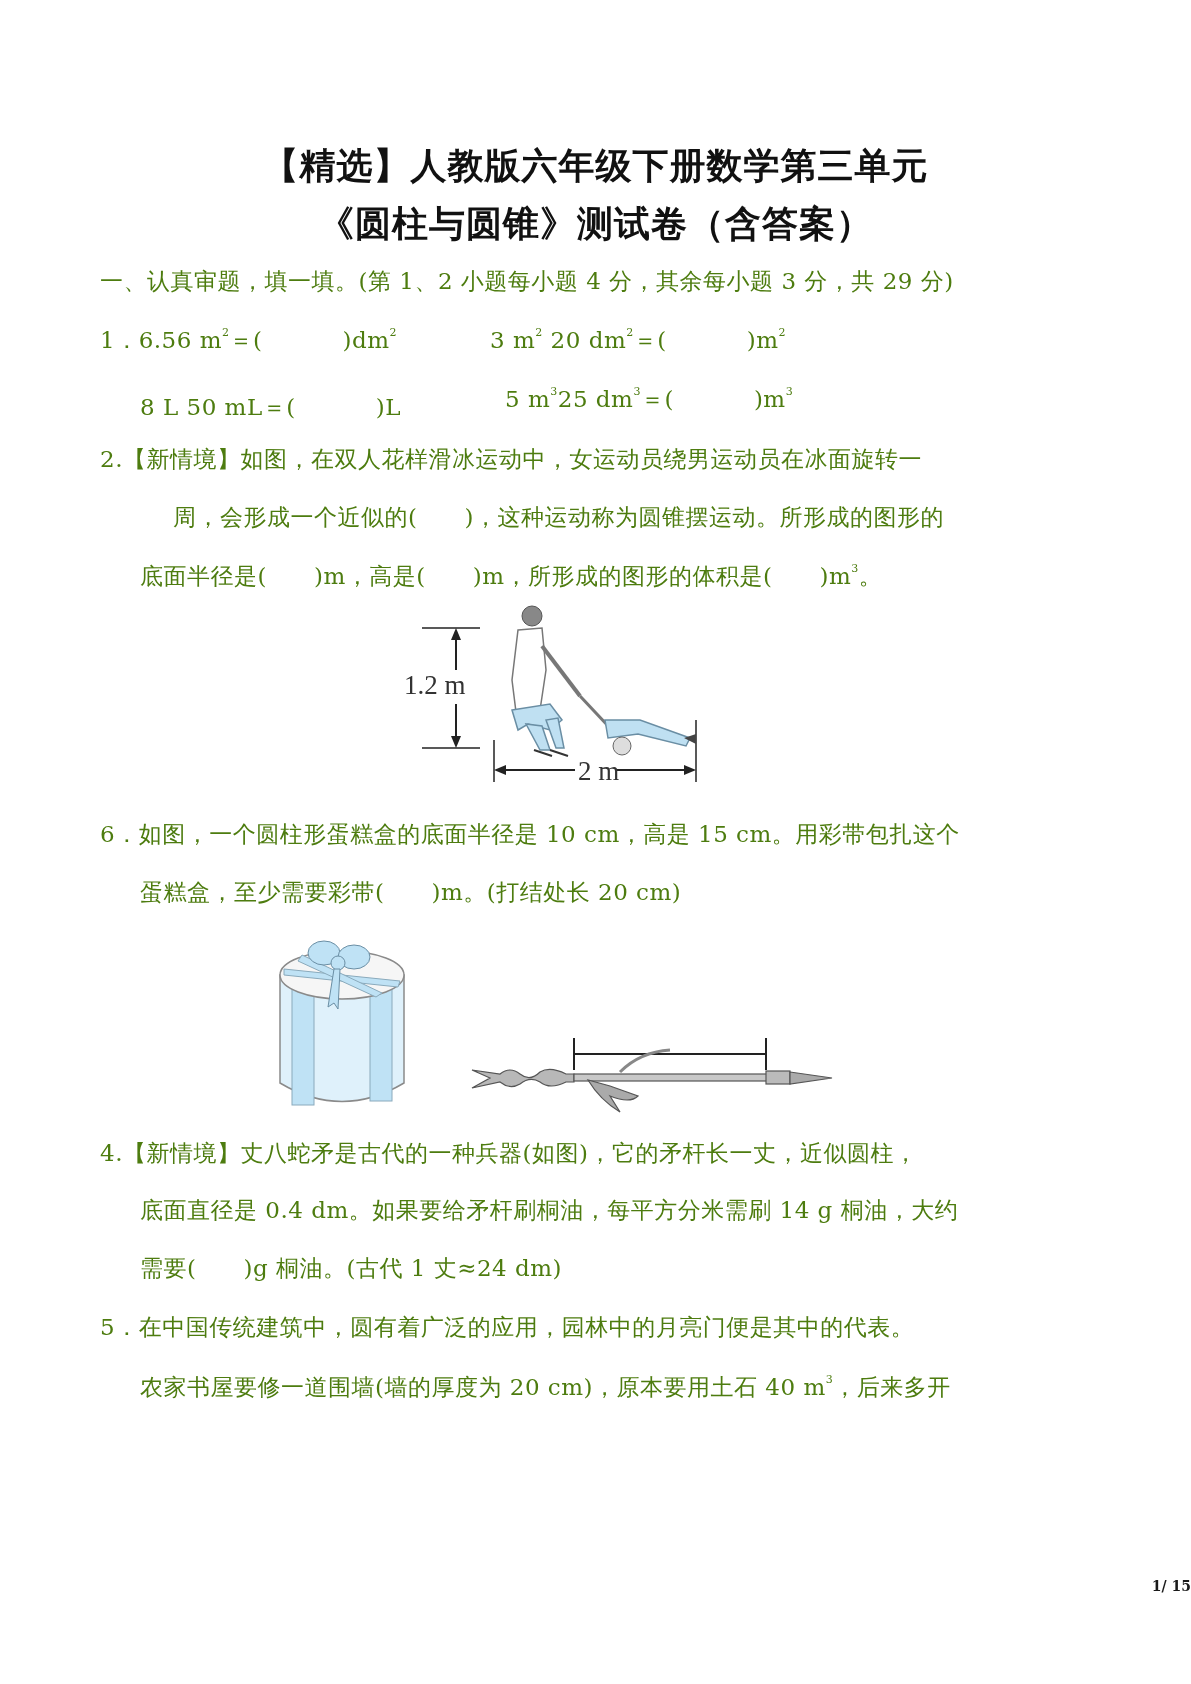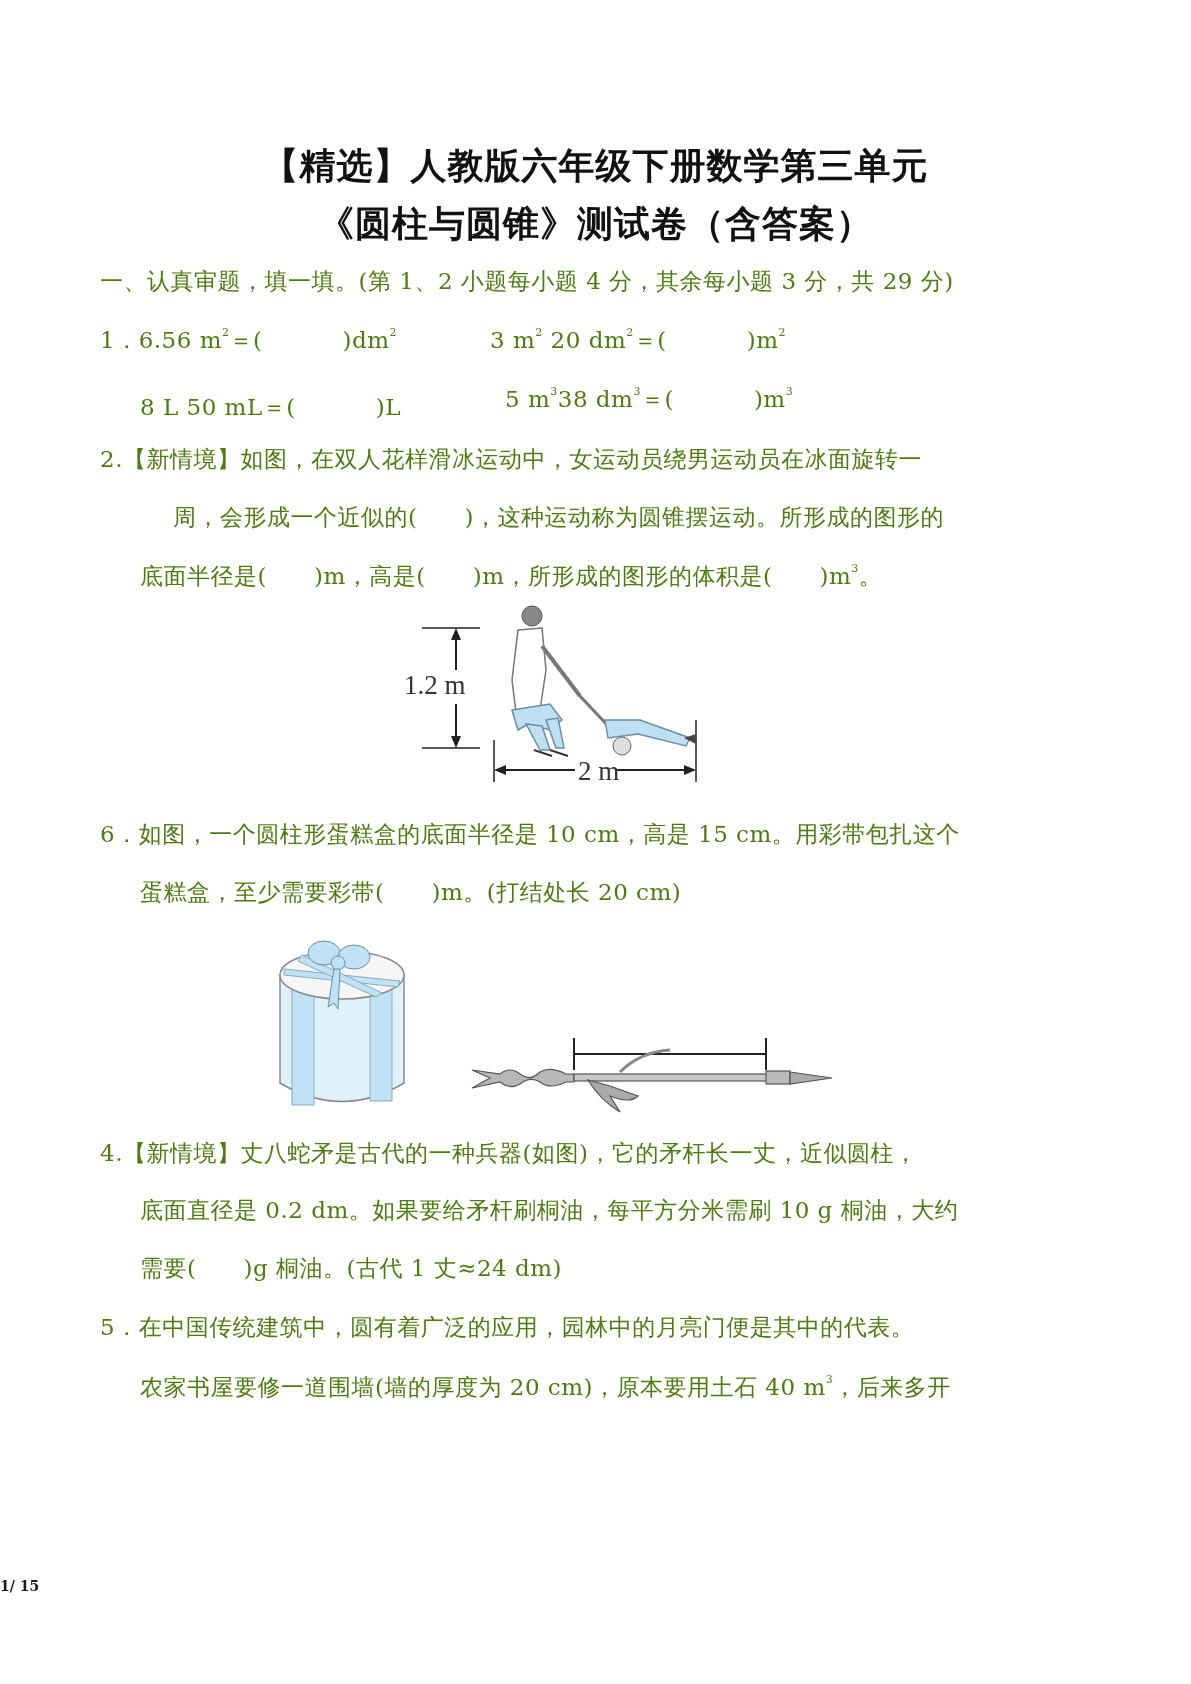--- a/index.html
+++ b/index.html
@@ -13,21 +13,21 @@
     font-weight: bold; font-size: 36px; letter-spacing: 1px; color: #111;
   }
   .line {
     position: absolute; font-size: 23px; white-space: nowrap; color: #4d7c0f;
     letter-spacing: 0.5px;
   }
   sup { font-size: 11px; vertical-align: 12px; line-height: 0; }
   .blank { display: inline-block; }
   .fig { position: absolute; }
   .page-num {
-    position: absolute; left: 0; width: 1191px; top: 1578px; text-align: left;
+    position: absolute; left: 0; width: 1191px; top: 1578px; text-align: right;
     font-size: 14px; font-weight: bold; font-family: "DejaVu Serif", serif;
   }
 </style>
 </head>
 <body>
 
 <div>
 
   <div class="title" style="top:142px;">【精选】人教版六年级下册数学第三单元</div>
   <div class="title" style="top:200px;">《圆柱与圆锥》测试卷（含答案）</div>
@@ -38,21 +38,21 @@
     <span>1．</span><span>6.56 m</span><sup>2</sup><span>＝(</span><span class="blank" style="width:80px;"></span><span>)dm</span><sup>2</sup>
   </div>
   <div class="line" style="left:490px; top:325px;text-align:center;">
     <span>3 m</span><sup>2</sup><span> 20 dm</span><sup>2</sup><span>＝(</span><span class="blank" style="width:80px;"></span><span>)m</span><sup>2</sup>
   </div>
 
   <div class="line" style="left:140px; top:392px;">
     <span>8 L 50 mL＝(</span><span class="blank" style="width:80px;"></span><span>)L</span>
   </div>
   <div class="line" style="left:505px; top:384px;">
-    <span>5 m</span><sup>3</sup><span>38 dm</span><sup>3</sup><span>＝(</span><span class="blank" style="width:80px;"></span><span>)m</span><sup>3</sup>
+    <span>5 m</span><sup>3</sup><span>25 dm</span><sup>3</sup><span>＝(</span><span class="blank" style="width:80px;"></span><span>)m</span><sup>3</sup>
   </div>
 
   <div class="line" style="left:100px; top:444px;">2.【新情境】如图，在双人花样滑冰运动中，女运动员绕男运动员在冰面旋转一</div>
   <div class="line" style="left:140px; top:502px;margin-left:33px;">周，会形成一个近似的(　　)，这种运动称为圆锥摆运动。所形成的图形的</div>
   <div class="line" style="left:140px; top:561px;">
     <span>底面半径是(　　)m，高是(　　)m，所形成的图形的体积是(　　)m</span><sup>3</sup><span>。</span>
   </div>
 
   <div class="fig" style="left:400px; top:600px; width:320px; height:200px;">
     <svg width="320" height="200" viewBox="0 0 320 200">
@@ -116,21 +116,21 @@
       <path d="M2 70 L30 74 Q40 66 50 74 Q60 82 70 72 Q80 66 96 74 L104 74 L104 82 L96 82 Q80 90 70 82 Q60 76 50 84 Q40 90 30 82 L2 88 L20 78 Z" fill="#b8b8b8" stroke="#555" stroke-width="1.2"></path>
       <rect x="104" y="74" width="200" height="7" fill="#c8c8c8" stroke="#555" stroke-width="1.2"></rect>
       <rect x="296" y="71" width="24" height="13" fill="#bbb" stroke="#555" stroke-width="1.2"></rect>
       <polygon points="320,72 362,78 320,84" fill="#aaa" stroke="#555" stroke-width="1.2"></polygon>
       <path d="M118 80 Q130 100 150 112 L140 96 Q160 104 168 96 L140 86 Z" fill="#aaa" stroke="#555" stroke-width="1.2"></path>
       <path d="M150 72 Q170 52 200 50" stroke="#888" stroke-width="3" fill="none"></path>
     </svg>
   </div>
 
   <div class="line" style="left:100px; top:1138px;">4.【新情境】丈八蛇矛是古代的一种兵器(如图)，它的矛杆长一丈，近似圆柱，</div>
-  <div class="line" style="left:140px; top:1195px;">底面直径是 0.2 dm。如果要给矛杆刷桐油，每平方分米需刷 10 g 桐油，大约</div>
+  <div class="line" style="left:140px; top:1195px;">底面直径是 0.4 dm。如果要给矛杆刷桐油，每平方分米需刷 14 g 桐油，大约</div>
   <div class="line" style="left:140px; top:1253px;">需要(　　)g 桐油。(古代 1 丈≈24 dm)</div>
 
   <div class="line" style="left:100px; top:1312px;">5．在中国传统建筑中，圆有着广泛的应用，园林中的月亮门便是其中的代表。</div>
   <div class="line" style="left:140px; top:1372px;">
     <span>农家书屋要修一道围墙(墙的厚度为 20 cm)，原本要用土石 40 m</span><sup>3</sup><span>，后来多开</span>
   </div>
 
   <div class="page-num">1/ 15</div>
 </div>
 

